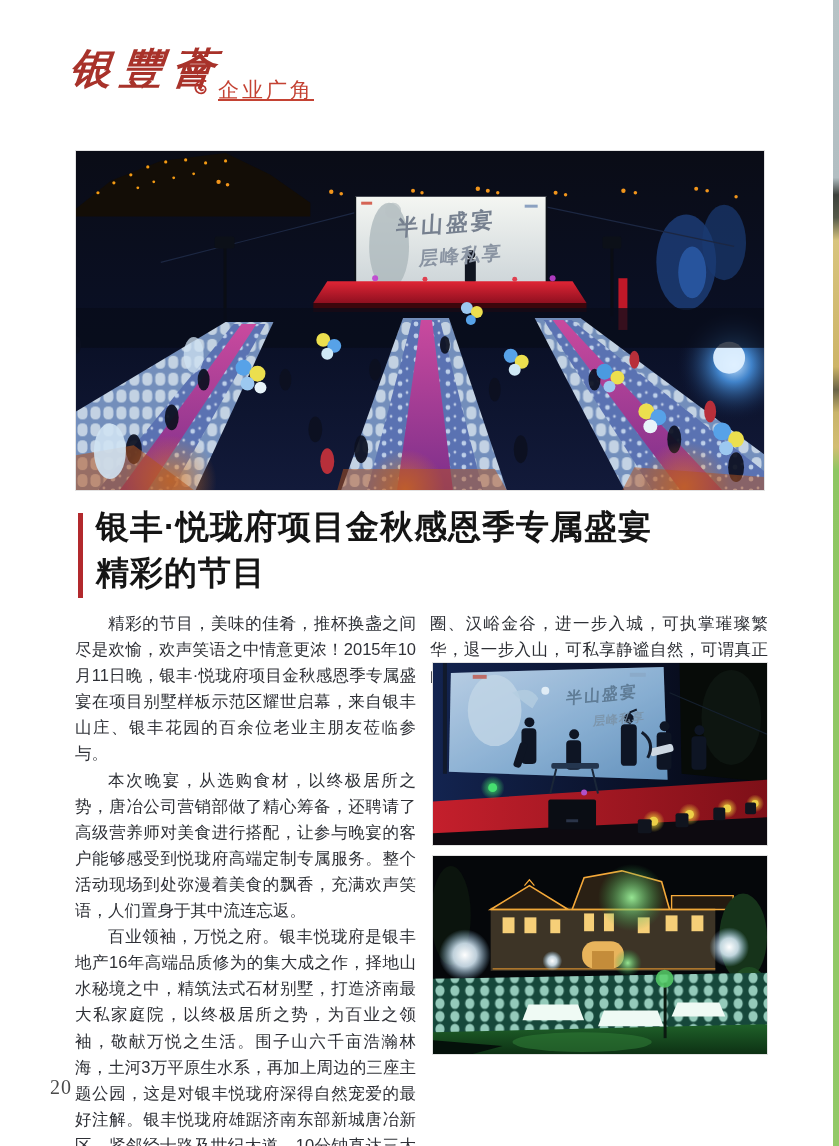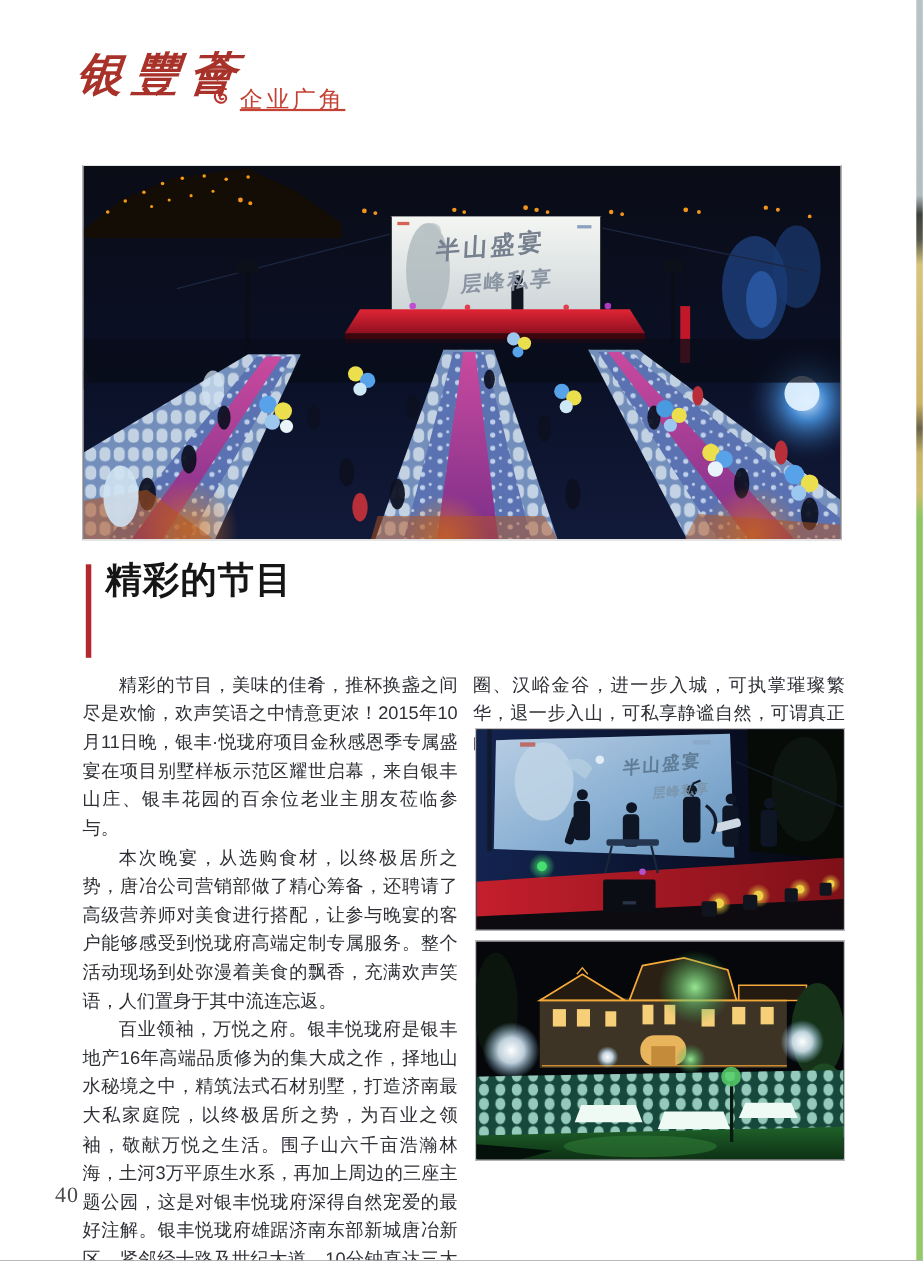--- a/index.html
+++ b/index.html
@@ -257,20 +257,21 @@
       <polygon points="560,318 690,328 690,341 548,341" fill="#b5541e" opacity=".5"></polygon>
       <ellipse cx="34" cy="302" rx="16" ry="28" fill="#cfe2f2" opacity=".9"></ellipse>
       <ellipse cx="118" cy="205" rx="10" ry="18" fill="#cfe2f2" opacity=".75"></ellipse>
     </svg>
     <div class="callig callig-m1">半山盛宴</div>
     <div class="callig callig-m2">层峰私享</div>
   </div>
 
   <div class="headline-bar"></div>
   <div class="headline">
+    <div>银丰·悦珑府项目金秋感恩季专属盛宴</div>
     <div>精彩的节目</div>
   </div>
 
   <div class="bodycol col-left">
     <p>精彩的节目，美味的佳肴，推杯换盏之间尽是欢愉，欢声笑语之中情意更浓！2015年10月11日晚，银丰·悦珑府项目金秋感恩季专属盛宴在项目别墅样板示范区耀世启幕，来自银丰山庄、银丰花园的百余位老业主朋友莅临参与。</p>
     <p>本次晚宴，从选购食材，以终极居所之势，唐冶公司营销部做了精心筹备，还聘请了高级营养师对美食进行搭配，让参与晚宴的客户能够感受到悦珑府高端定制专属服务。整个活动现场到处弥漫着美食的飘香，充满欢声笑语，人们置身于其中流连忘返。</p>
     <p>百业领袖，万悦之府。银丰悦珑府是银丰地产16年高端品质修为的集大成之作，择地山水秘境之中，精筑法式石材别墅，打造济南最大私家庭院，以终极居所之势，为百业之领袖，敬献万悦之生活。围子山六千亩浩瀚林海，土河3万平原生水系，再加上周边的三座主题公园，这是对银丰悦珑府深得自然宠爱的最好注解。银丰悦珑府雄踞济南东部新城唐冶新区，紧邻经十路及世纪大道，10分钟直达三大商圈：奥体CBD、高新商</p>
   </div>
   <div class="bodycol col-right">
     <p class="noindent">圈、汉峪金谷，进一步入城，可执掌璀璨繁华，退一步入山，可私享静谧自然，可谓真正的离尘不离城。</p>
@@ -427,16 +428,16 @@
       </g>
 
       <polygon points="0,178 336,170 336,200 0,200" fill="url(#grass)"></polygon>
       <ellipse cx="150" cy="188" rx="70" ry="10" fill="#2f7a35" opacity=".6"></ellipse>
       <polygon points="0,186 70,192 40,200 0,200" fill="#04100a"></polygon>
       <rect x="232" y="128" width="3" height="56" fill="#0a1a10"></rect>
       <circle cx="233" cy="124" r="9" fill="#58d06a" opacity=".85"></circle>
     </svg>
   </div>
 
-  <div class="page-number">40</div>
+  <div class="page-number">20</div>
   <div class="edge-strip"></div>
 
 </div>
 
 </body></html>

